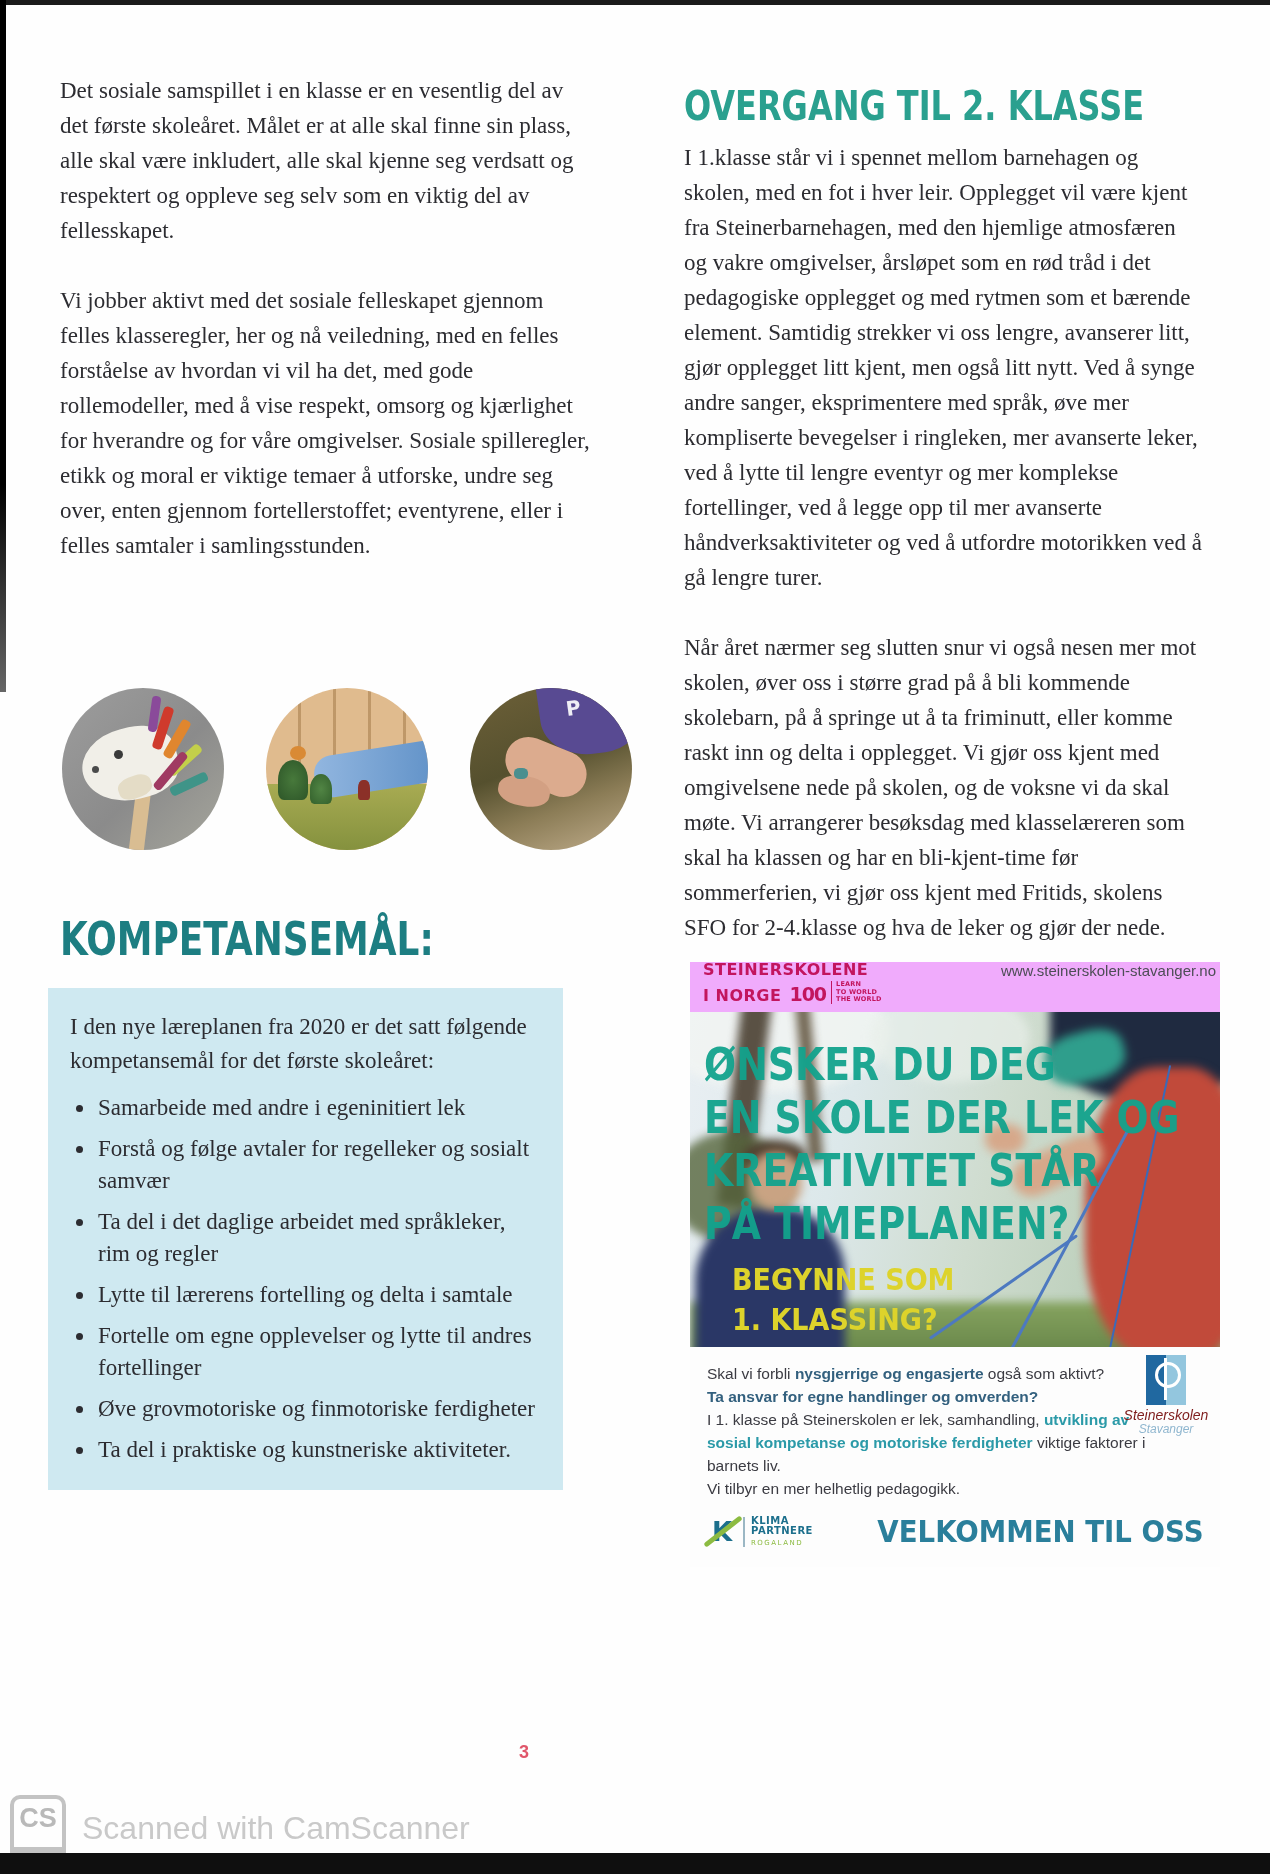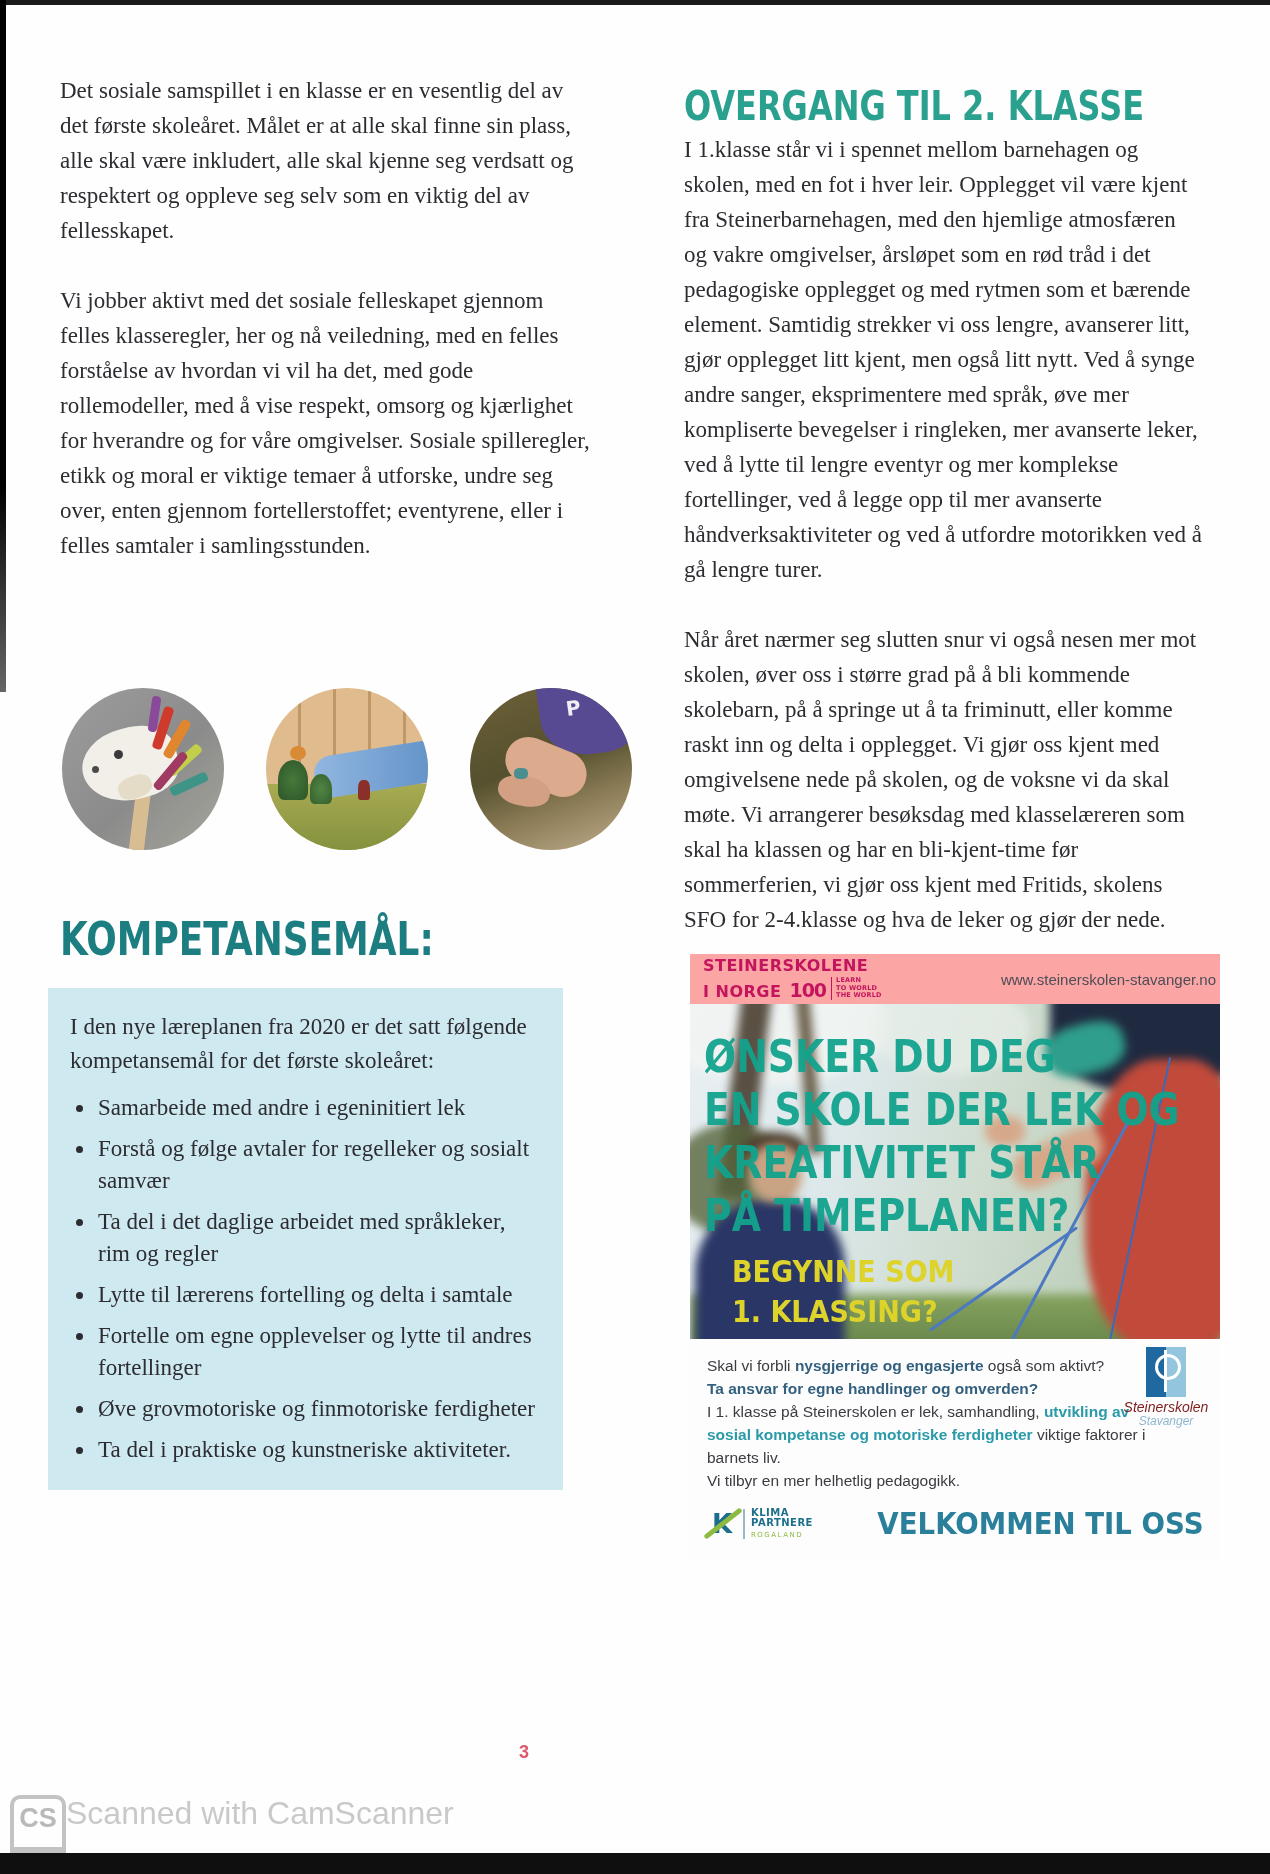--- a/index.html
+++ b/index.html
@@ -10,21 +10,21 @@
   .scan-top{position:absolute;top:0;left:0;width:100%;height:5px;background:#1b1b1b}
   .scan-left{position:absolute;top:0;left:0;width:6px;height:692px;background:linear-gradient(#000 70%,#666)}
   .scan-bottom{position:absolute;left:0;bottom:0;width:100%;height:21px;background:#0f0f0f}
 
   
   .col-left{position:absolute;left:60px;top:0;width:535px}
   .col-right{position:absolute;left:684px;top:0;width:520px}
   .body-p{font-size:23px;line-height:35px;margin:0;text-align:left}
   .lp1{margin-top:73px}
   .lp2{margin-top:35px}
-  .rp1{margin-top:4px}
+  .rp1{margin-top:12px}
   .rp2{margin-top:35px}
 
   .h-display{font-family:"DejaVu Sans",sans-serif;font-weight:700;transform-origin:left top;white-space:nowrap}
   .rh{margin:84px 0 0;font-size:40px;line-height:44px;color:#2aa08f;transform:scaleX(.8)}
   .kmp{margin:352px 0 0;font-size:46px;line-height:48px;color:#1d7e82;transform:scaleX(.78)}
 
   
   .photos{position:absolute;top:688px;left:2px;width:570px;display:flex;justify-content:space-between}
   .pc{width:162px;height:162px;border-radius:50%;overflow:hidden;position:relative;flex:0 0 auto}
   .pc *{position:absolute}
@@ -56,21 +56,21 @@
   .pc3 .item{left:44px;top:80px;width:14px;height:11px;background:#4a8f8f;border-radius:40%}
 
   
   .goals{margin:25px 0 0 -12px;width:515px;box-sizing:border-box;background:#cfe9f1;padding:22px 20px 24px 22px}
   .goals-intro{font-size:23px;line-height:34px;max-width:475px}
   .goals-list{list-style:disc;margin:14px 0 0;padding:0 0 0 26px}
   .goals-list li{font-size:23px;line-height:32px;margin-top:9px;max-width:438px;padding-left:2px}
 
   
   .ad{margin:17px 0 0 6px;width:530px;background:#fdfdfd}
-  .ad-brand{height:50px;display:flex;align-items:center;background:#fca5a5}
+  .ad-brand{height:50px;display:flex;align-items:flex-start;background:#f0abfc}
   .brand{margin-left:13px;color:#c2155e;font-family:"DejaVu Sans",sans-serif;font-weight:700;line-height:1}
   .brand-l1{font-size:16px;letter-spacing:.5px}
   .brand-row{display:flex;align-items:flex-end;margin-top:3px}
   .brand-l2{font-size:16px;letter-spacing:.5px}
   .brand-years{font-size:19px;margin-left:8px;letter-spacing:-1px}
   .brand-tag{margin-left:5px;padding-left:4px;border-left:1.5px solid #c2155e;font-size:6.5px;line-height:7.5px;letter-spacing:.2px}
   .ad-url{margin-left:auto;margin-right:4px;font-family:"Liberation Sans",sans-serif;font-size:15px;color:#4d4d56}
 
   .ad-photo{position:relative;height:335px;overflow:hidden;
     background:linear-gradient(105deg,#e9eff3,#dce8ea 30%,#cfdccf 55%,#bdd0bc 78%,#a9bfa6)}
@@ -115,21 +115,21 @@
   .k-slash{position:absolute;left:-7px;top:12px;width:46px;height:5px;background:#8cbb41;transform:rotate(-38deg);border-radius:3px}
   .k-div{width:2px;height:30px;background:#9bb7c4}
   .k-text{font-family:"DejaVu Sans",sans-serif;line-height:10px}
   .k-l1,.k-l2{font-size:10px;font-weight:700;color:#1c6f8c;letter-spacing:.5px}
   .k-l3{font-size:7px;color:#8cbb41;letter-spacing:1.5px;margin-top:2px}
   .welcome{font-family:"DejaVu Sans",sans-serif;font-weight:700;font-size:30px;color:#2a7f9b;
            transform:scaleX(.92);transform-origin:right center;white-space:nowrap}
 
   
   .pageno{position:absolute;left:519px;top:1742px;font:700 18px "Liberation Sans",sans-serif;color:#e0566a}
-  .cs-wrap{position:absolute;left:10px;top:1795px;display:flex;align-items:flex-start;gap:0}
+  .cs-wrap{position:absolute;left:10px;top:1795px;display:flex;align-items:center;gap:16px}
   .cs-logo{width:48px;height:58px;border:4px solid #c3c3c3;border-radius:10px;position:relative;box-sizing:content-box}
   .cs-letters{position:absolute;left:0;top:4px;width:100%;text-align:center;font:700 27px "Liberation Sans",sans-serif;color:#b9b9b9}
   .cs-tab{position:absolute;left:-4px;right:-4px;bottom:-4px;height:14px;background:#c3c3c3;border-radius:0 0 8px 8px}
   .cs-text{font-family:"Liberation Sans",sans-serif;font-size:32px;color:#c9c9c9}
 </style>
 </head>
 <body>
 
 <div class="scan-top"></div>
 <div class="scan-left"></div>

